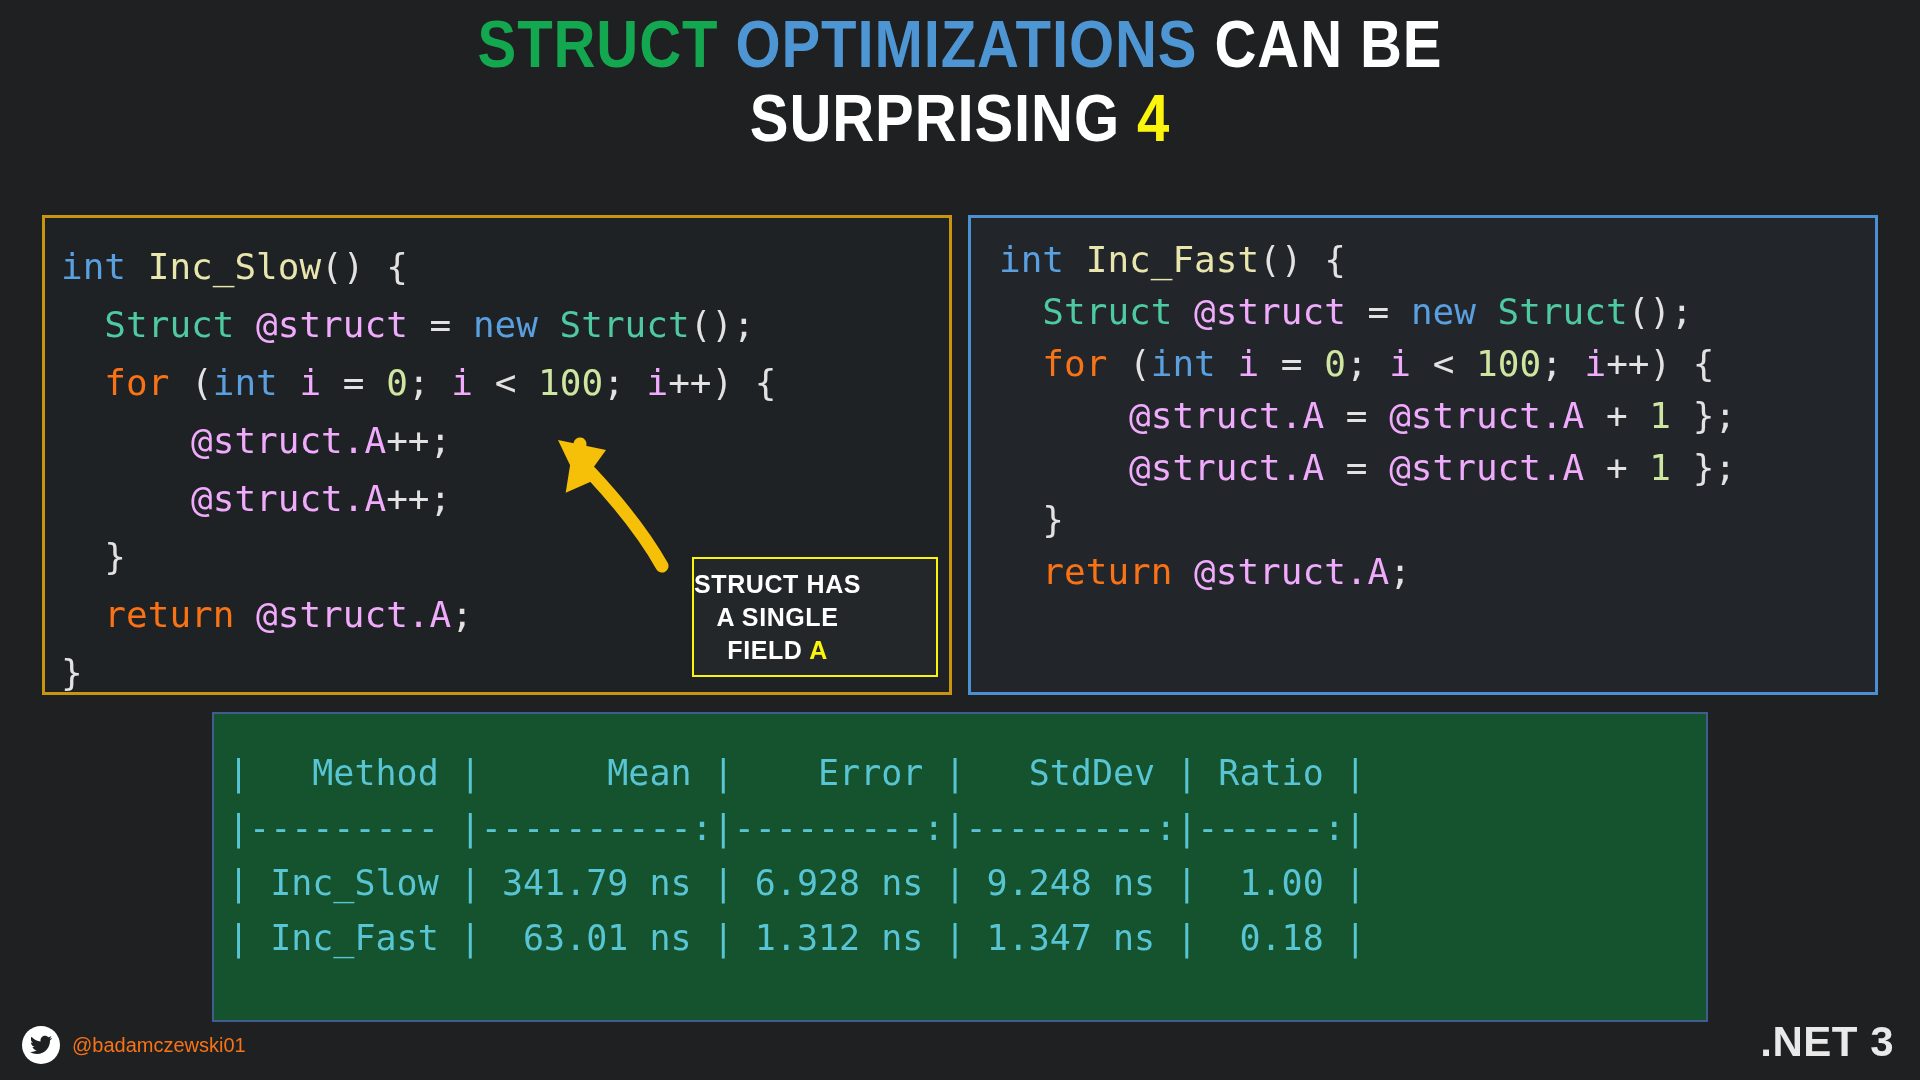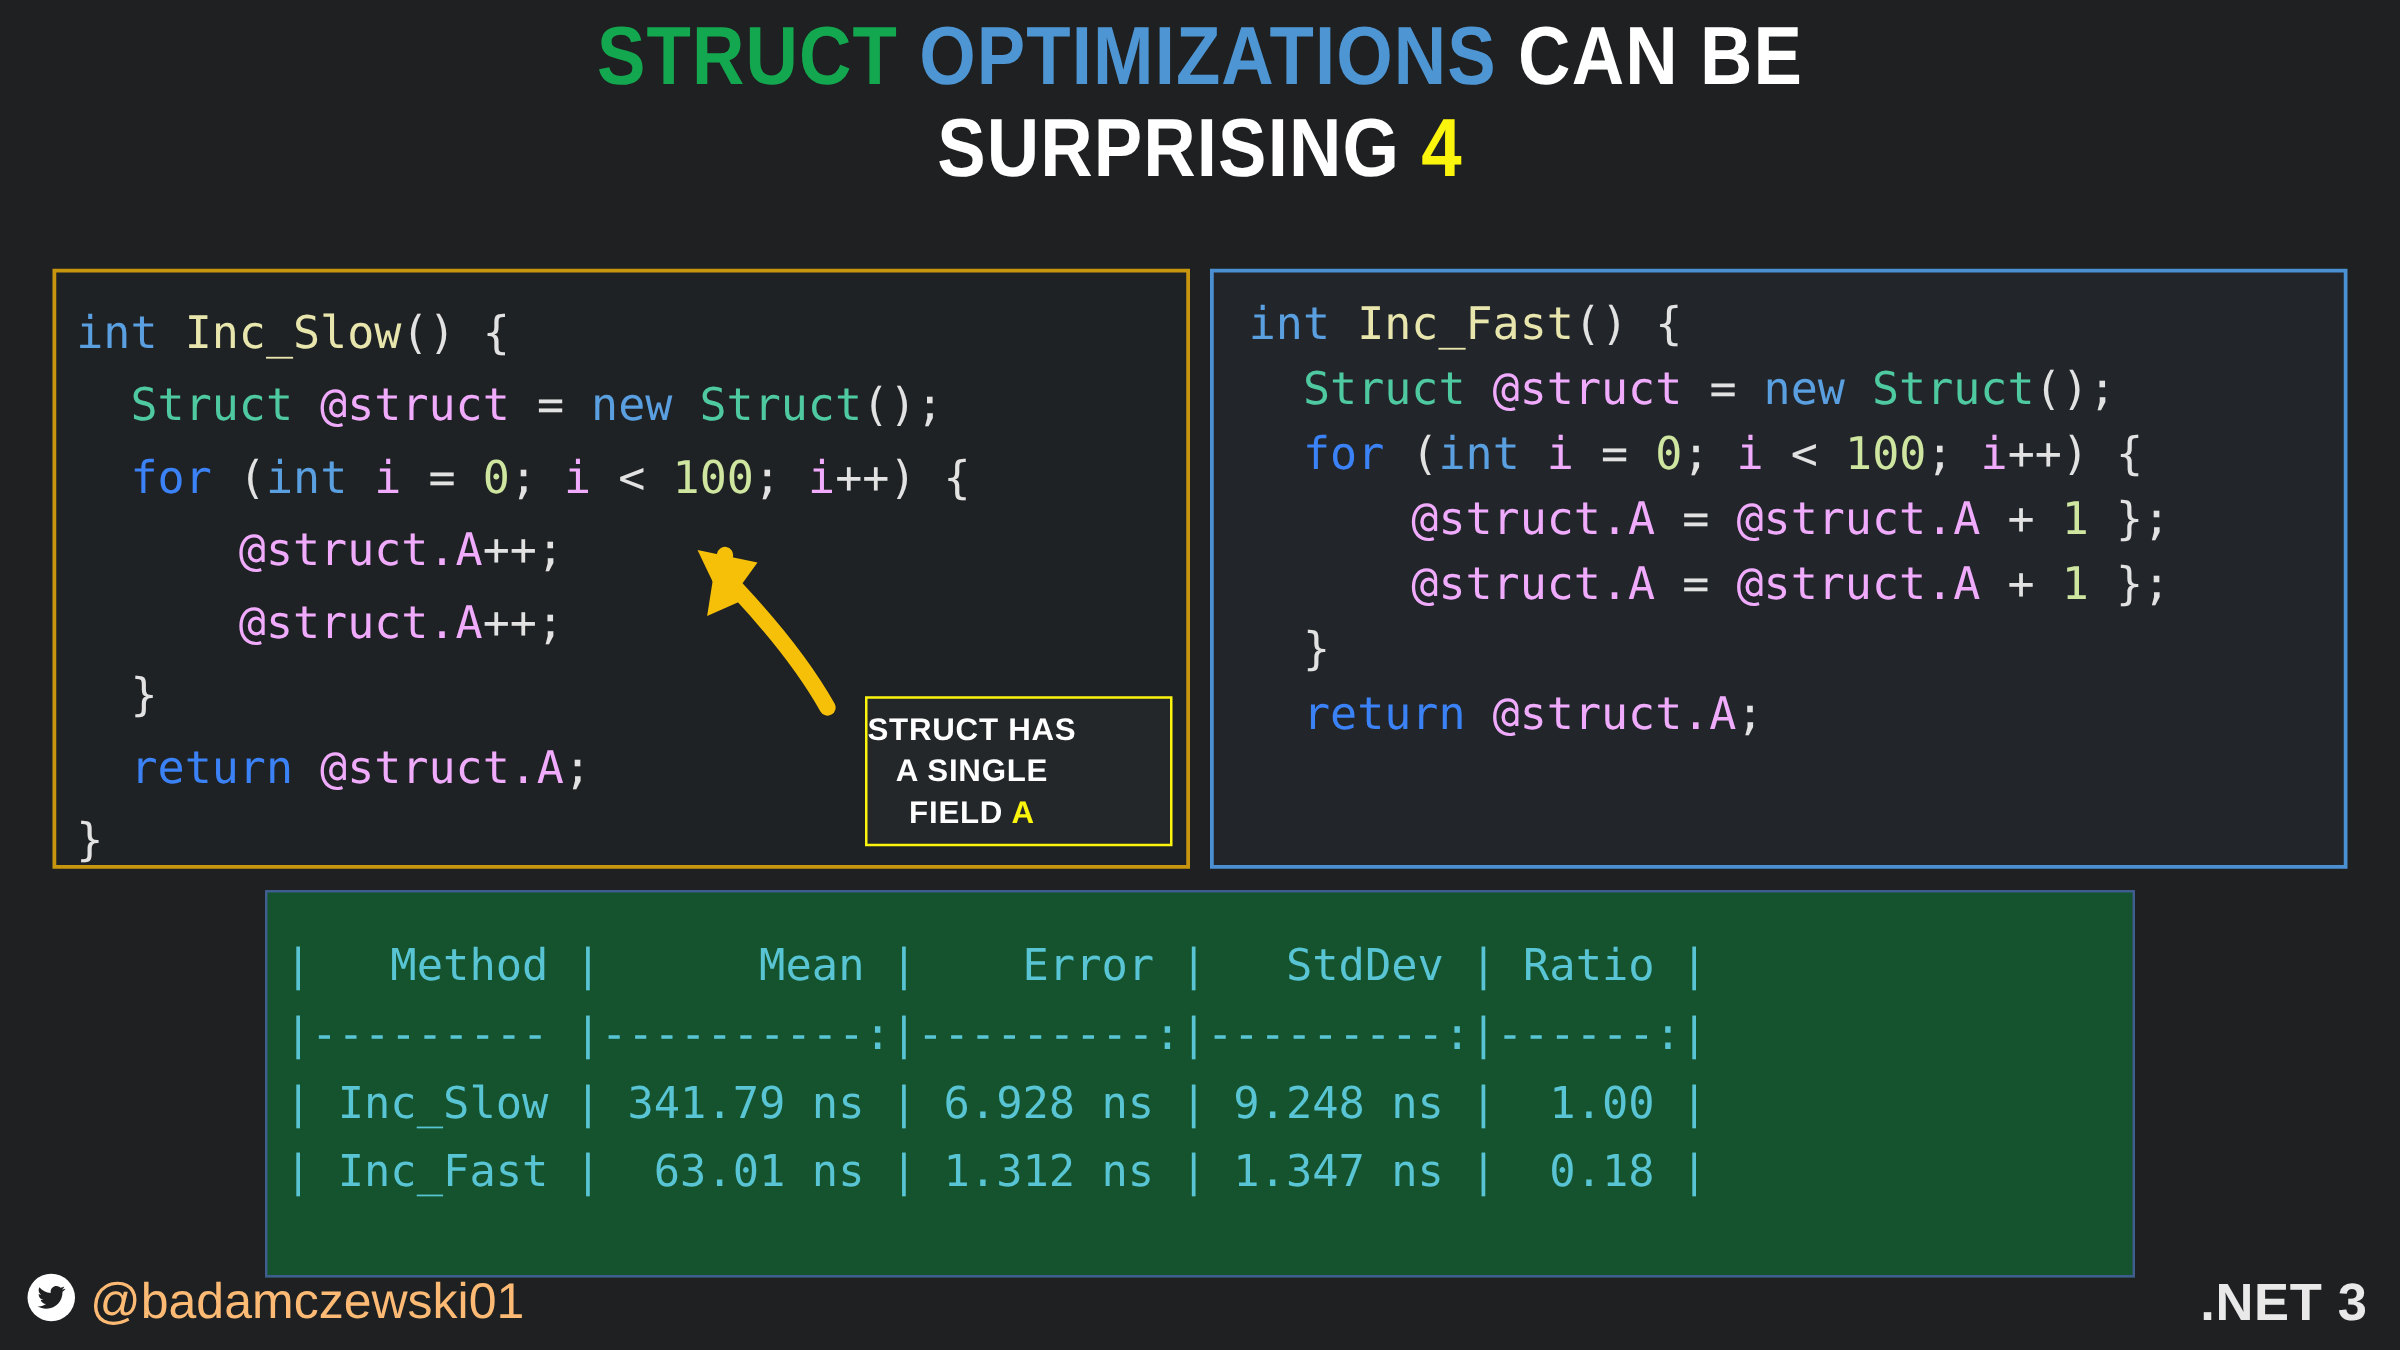--- a/index.html
+++ b/index.html
@@ -56,21 +56,21 @@
     width: 910px; height: 480px;
     border: 3px solid #4a90d2;
     background: #22262b;
     font-size: 36px;
     line-height: 52px;
     padding: 16px 0 0 28px;
   }
 
   
   .t-kw    { color: #5a9fe0; }  
-  .t-ctrl  { color: #3b82f6; }  
+  .t-ctrl  { color: #f97316; }  
   .t-type  { color: #4ec9a0; }  
   .t-fn    { color: #e8e6ad; }  
   .t-var   { color: #f0abfc; }  
   .t-num   { color: #cfe6a0; }  
   .t-punc  { color: #e2e2e2; }  
 
   
   #callout {
     position: absolute;
     left: 692px; top: 557px;
@@ -116,24 +116,24 @@
     padding: 32px 0 0 14px;
     overflow: hidden;
     letter-spacing: 0px;
   }
 
   
   #footer-handle {
     position: absolute;
     left: 22px; bottom: 16px;
     display: flex;
-    align-items: flex-start;
+    align-items: center;
     gap: 12px;
-    color: #fdba74;
-    font-size: 40px;
+    color: #f97316;
+    font-size: 20px;
     font-family: "Liberation Sans", sans-serif;
     z-index: 8;
   }
   #twitter-badge {
     width: 38px; height: 38px;
     border-radius: 50%;
     background: #ffffff;
     display: flex; align-items: center; justify-content: center;
   }
   #footer-net {

